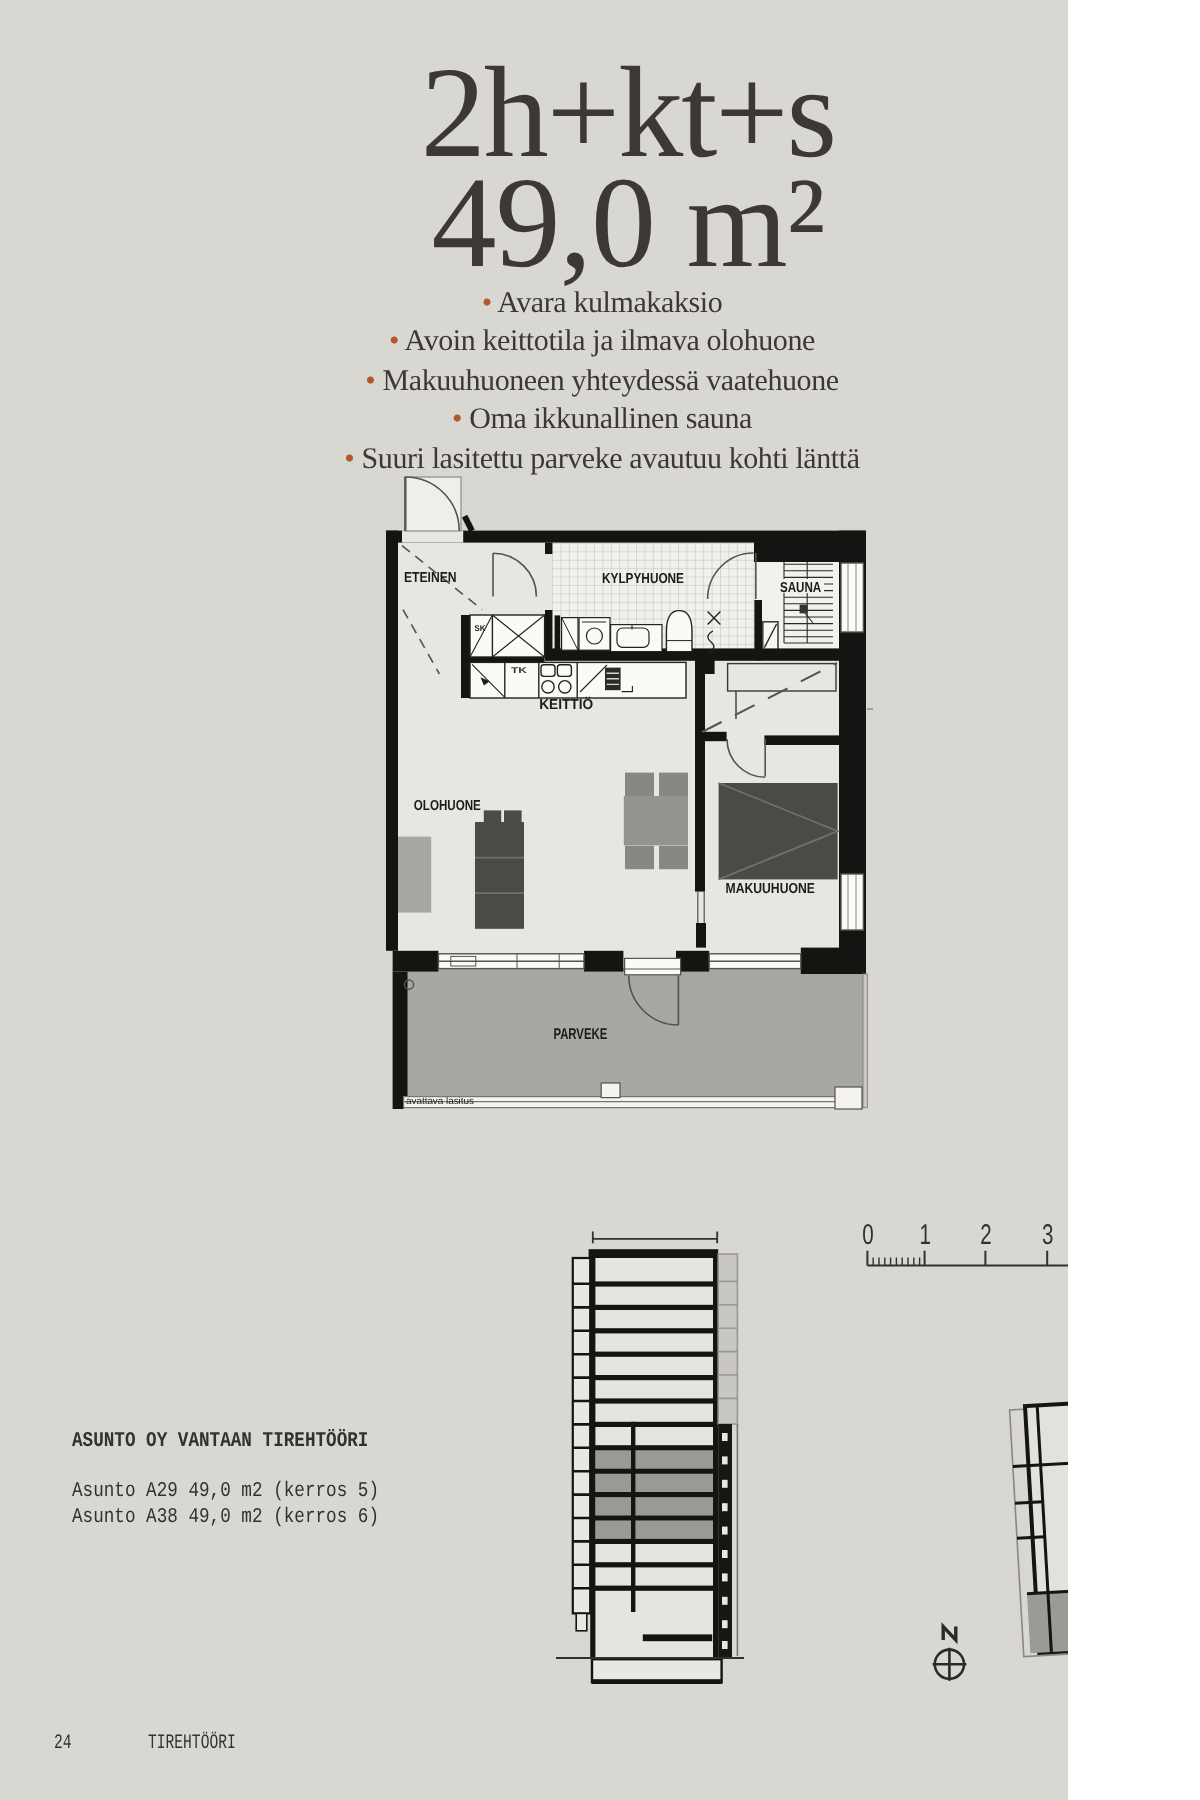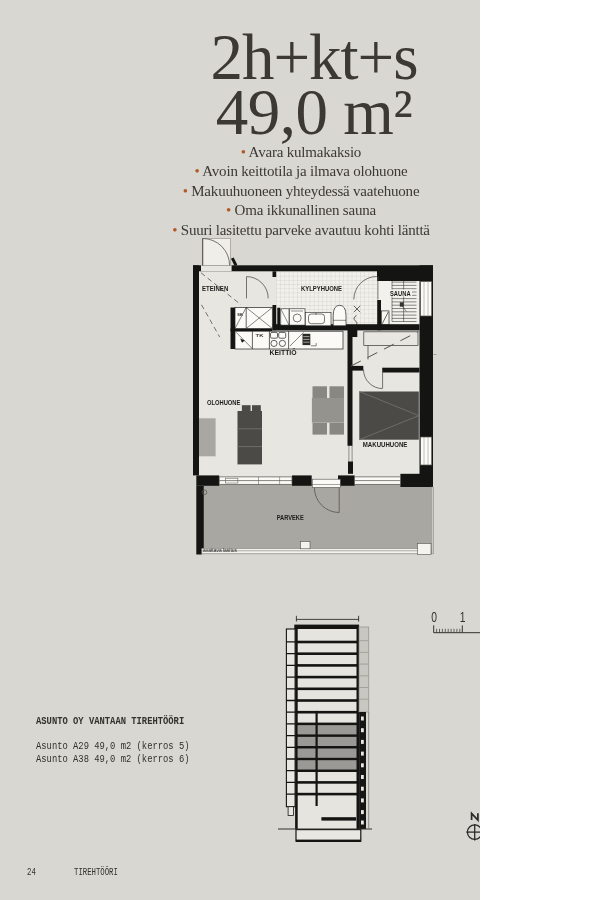--- a/index.html
+++ b/index.html
@@ -1,16 +1,16 @@
 <!DOCTYPE html>
 <html><head>
 <meta charset="utf-8">
 <style>
 html,body{margin:0;padding:0;}
-.page{position:relative;width:480px;height:900px;background:#d8d7d2;overflow:hidden;
+.page{position:relative;width:534px;height:900px;background:#d8d7d2;overflow:hidden;
   font-family:"Liberation Sans",sans-serif;}
 .serif{font-family:"Liberation Serif",serif;color:#3c3935;}
 .mono{font-family:"Liberation Mono",monospace;color:#33312e;}
 .t1{position:absolute;left:0;top:28.5px;width:628px;text-align:center;transform:translateZ(0);
   font-size:65px;line-height:57px;letter-spacing:-1px;}
 .t2{position:absolute;left:0;top:84px;width:628px;text-align:center;transform:translateZ(0);
   font-size:65px;line-height:57px;letter-spacing:-0.5px;}
 .bullets{position:absolute;left:0;top:142.5px;width:602px;text-align:center;transform:translateZ(0);
   font-size:15px;line-height:19.5px;letter-spacing:-0.2px;}
 .bullets .dot{color:#b15a27;font-size:15px;}

